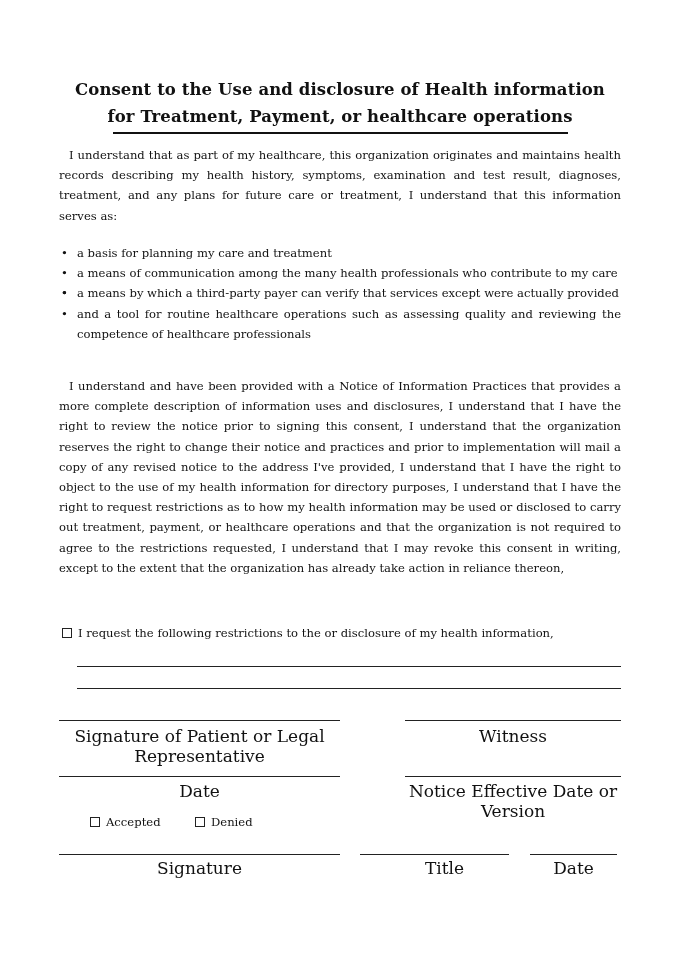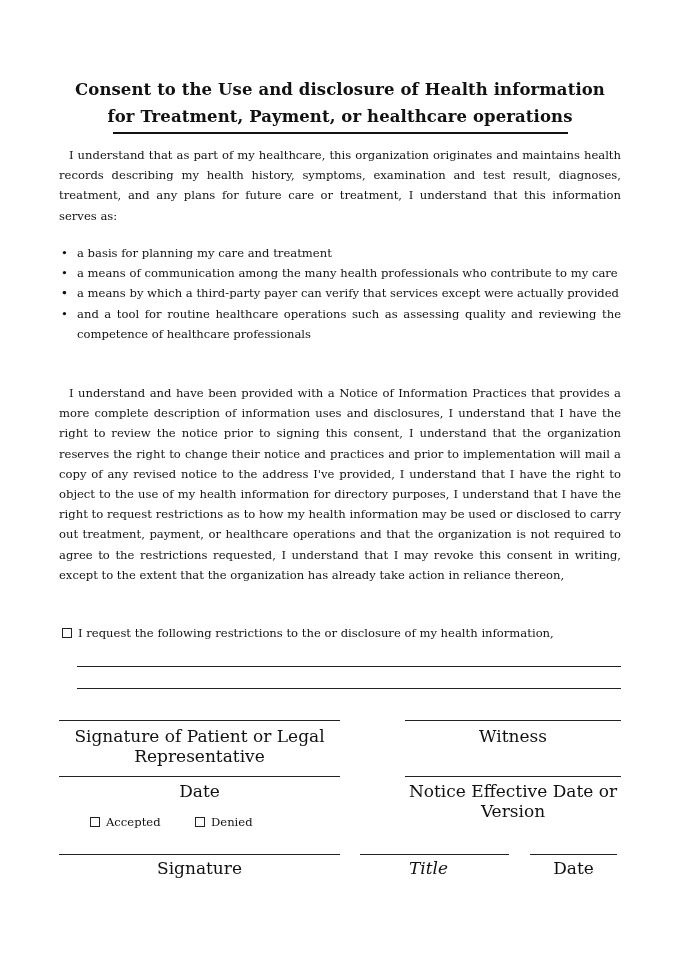--- a/index.html
+++ b/index.html
@@ -7,21 +7,21 @@
            font-family: "DejaVu Serif", "Liberation Serif", serif; color: #111; }
     .title { position: absolute; left: 0; width: 680px; text-align: center;
              font-weight: bold; font-size: 16.5px; letter-spacing: 0.1px; }
     .t1 { top: 80px; }
     .t2 { top: 107px; }
     .title-rule { position: absolute; left: 113px; width: 455px; top: 132px; height: 0;
                   border-top: 2px solid #111; }
     .para { position: absolute; left: 59px; width: 562px; font-size: 11.6px; line-height: 20.2px;
             text-align: justify; text-align-last: left; }
     .p1 { top: 145px; text-indent: 10px; }
-    .p2 { top: 376px; text-indent: 10px; margin-top: 7px; }
+    .p2 { top: 376px; text-indent: 10px; }
     .bullets { position: absolute; left: 59px; width: 562px; top: 243px; margin: 0; padding: 0;
                list-style: none; font-size: 11.6px; line-height: 20.2px; }
     .bullets li { position: relative; padding-left: 18px; text-align: justify; text-align-last: left; }
     .bullets li .dot { position: absolute; left: 2px; top: 0; }
     .check-row { position: absolute; font-size: 11.6px; display: flex; align-items: center; text-align: right; }
     .cb { width: 10px; height: 10px; border: 1px solid #222; display: inline-block; margin-right: 6px; box-sizing: border-box; }
     .rule { position: absolute; height: 0; border-top: 1px solid #222; }
     .lbl { position: absolute; font-size: 17px; text-align: center; }
   </style>
 </head>
@@ -66,16 +66,16 @@
     <span>Accepted</span>
   </div>
   <div class="check-row" style="left:195px; top:815px;">
     <span class="cb"></span>
     <span>Denied</span>
   </div>
 
   <div class="rule" style="left:59px; width:281px; top:854px;"></div>
   <div class="lbl" style="left:59px; width:281px; top:858px;">Signature</div>
   <div class="rule" style="left:360px; width:149px; top:854px;"></div>
-  <div class="lbl" style="left:354px; width:149px; top:858px;font-style:italic;">Title</div>
+  <div class="lbl" style="left:370px; width:149px; top:858px;">Title</div>
   <div class="rule" style="left:530px; width:87px; top:854px;"></div>
   <div class="lbl" style="left:530px; width:87px; top:858px;">Date</div>
 </div>
 
 </body></html>

